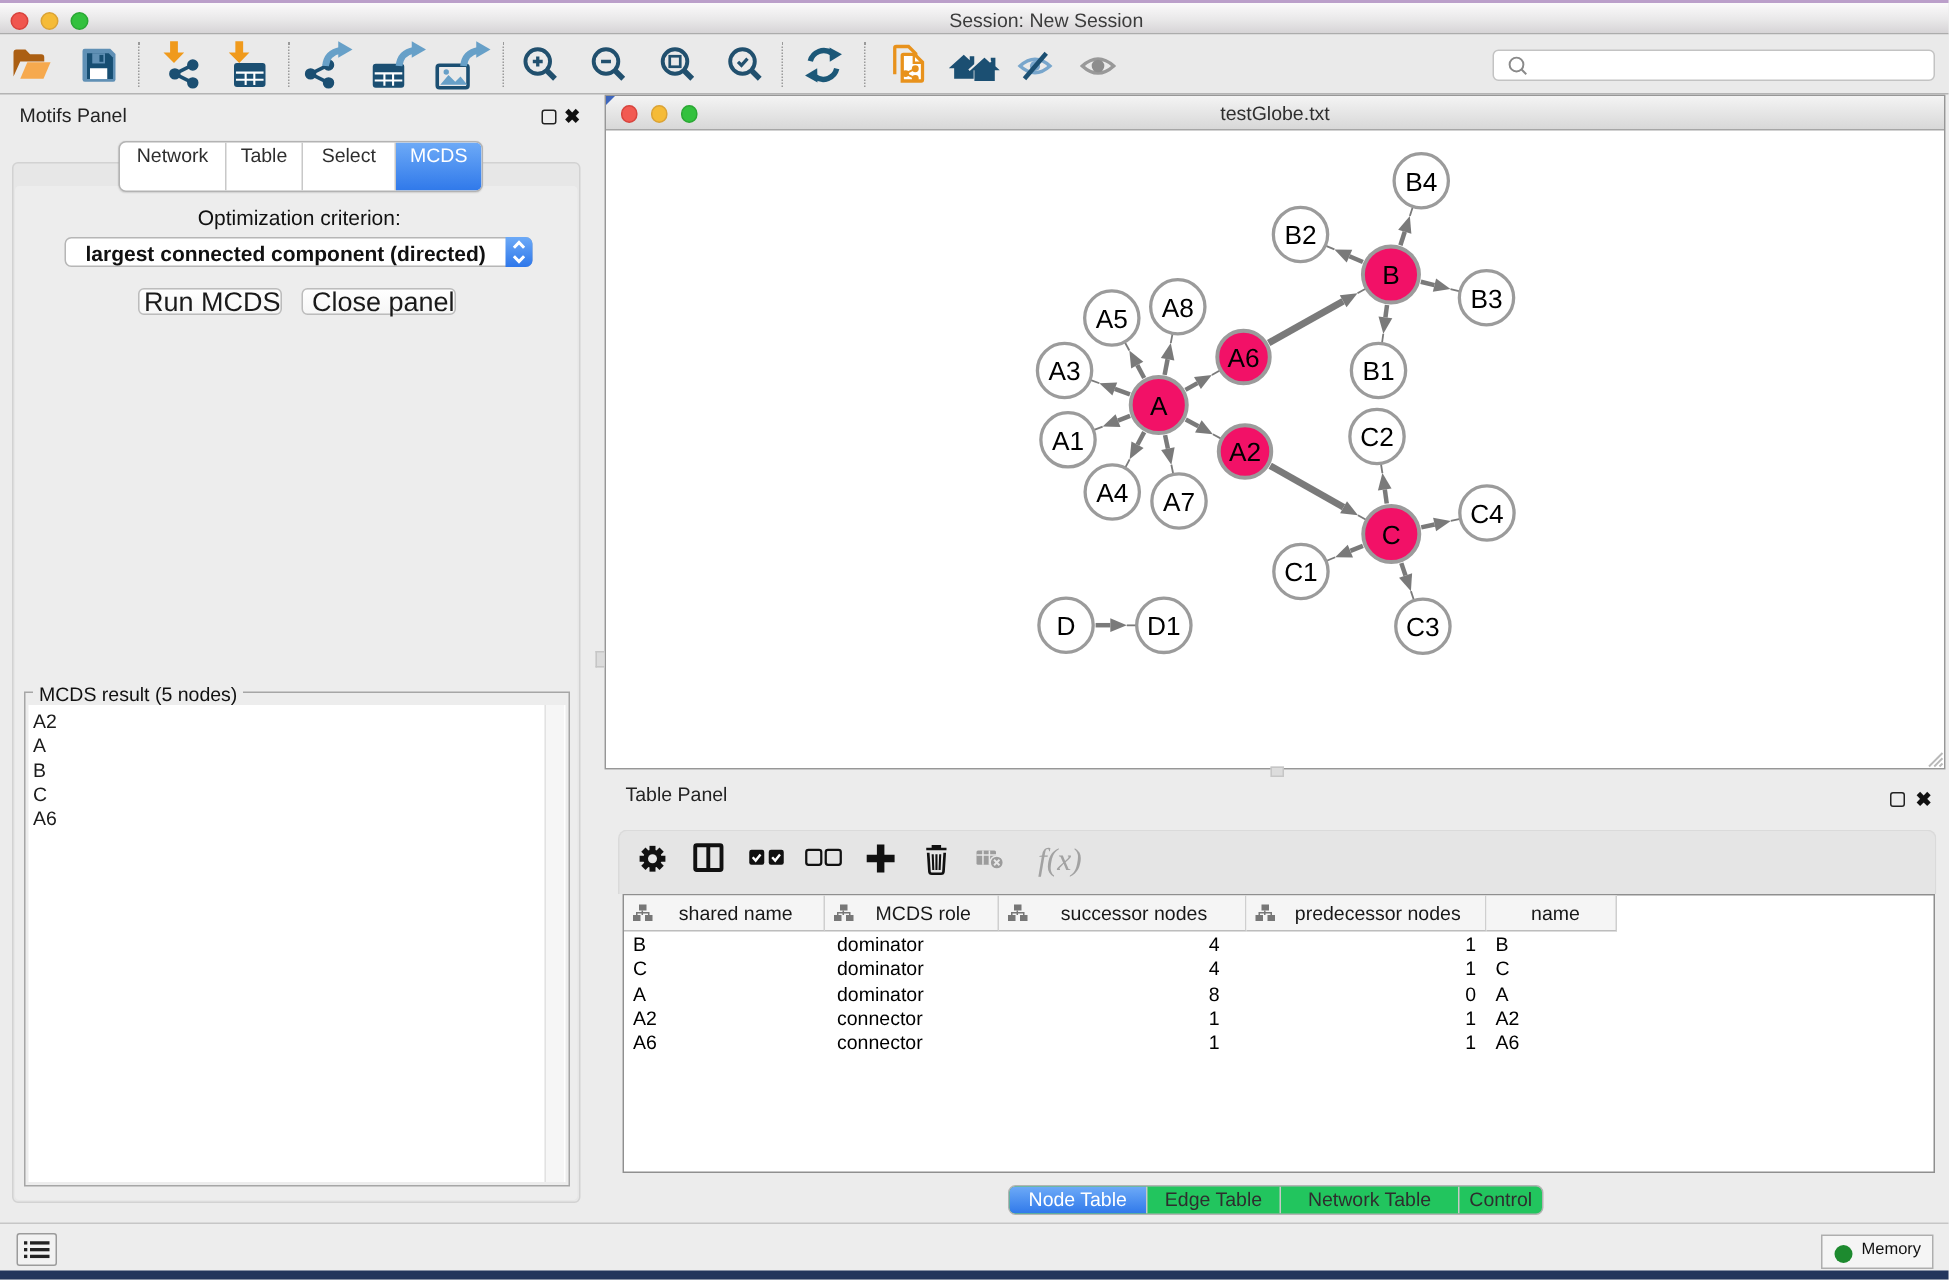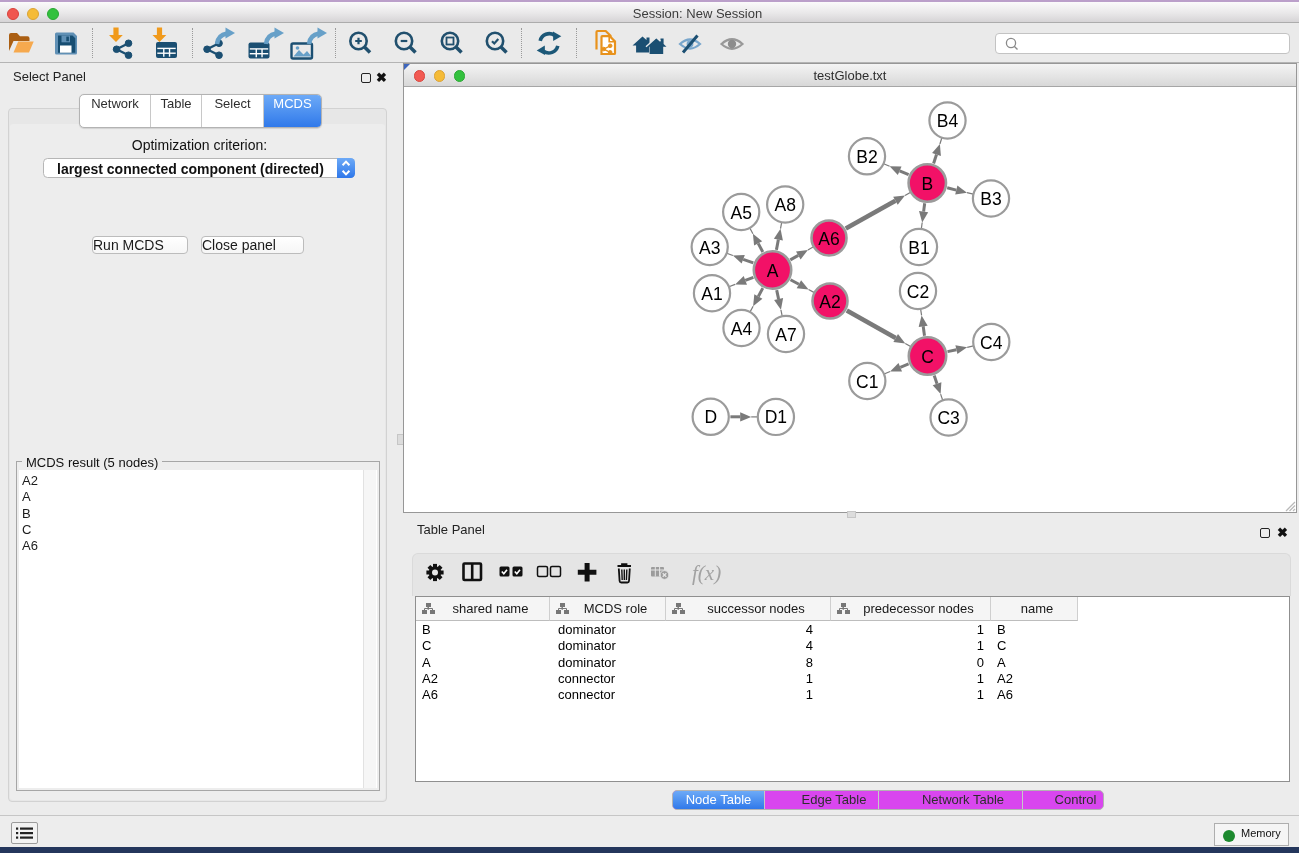--- a/index.html
+++ b/index.html
@@ -28,41 +28,41 @@
   background:#e7e7e7; border:1px solid #d2d2d2; border-radius:4px; }
 #cp-inner { position:absolute; left:10px; top:124px; width:375px; height:676px;
   background:#ededed; border-radius:3px; }
 #optlbl { position:absolute; left:8px; top:137px; width:383px; text-align:center; font-size:14px; color:#111; }
 #combo { position:absolute; left:43px; top:158px; width:312px; height:20px; background:#fff;
   border:1px solid #b6b6b6; border-radius:4.5px;font-weight:bold; }
 #combo .t { position:absolute; left:13px; top:2px; font-size:14px; color:#111; }
 #combo .step { position:absolute; right:-1px; top:-1px; width:18px; height:20px;
   background:linear-gradient(#6daaf7,#2e77ea); border-radius:0 4.5px 4.5px 0; }
 .btn { position:absolute; height:18px; background:linear-gradient(#ffffff,#f6f6f6); border:1px solid #bcbcbc; border-radius:4px;
-  text-align:left; font-size:14px; color:#1a1a1a; line-height:16px;margin-top:44px; }
+  text-align:right; font-size:18px; color:#1a1a1a; line-height:16px; }
 #grp { position:absolute; left:16px; top:461px; width:364px; height:330px; border:1px solid #a6a6a6; }
 #grp .lbl { position:absolute; left:5px; top:-7.5px; background:#ededed; padding:0 4px; font-size:13px; color:#111; z-index:3; }
 #mlist { position:absolute; left:2px; top:8px; width:358px; height:318px; background:#fff; }
 #mlist .sb { position:absolute; right:1px; top:0; width:13px; height:100%; background:#f6f6f6; border-left:1px solid #e2e2e2; }
 #mlist div.it { height:16.3px; padding-left:3px; font-size:13px; }
 #netwin { position:absolute; left:403px; top:63px; width:894px; height:450px;
   border:1px solid #979797; background:#fff; }
 #nettitle { position:absolute; left:0; top:0; width:100%; height:23px;
   background:linear-gradient(#f4f4f4,#d8d8d8); border-bottom:1px solid #a6a6a6; }
 #nettitle .t { position:absolute; width:100%; text-align:center; top:4px; font-size:13px; color:#2e2e2e; }
 .tl2 { position:absolute; top:6px; width:11.5px; height:11.5px; border-radius:50%; }
 #tp-hdr { position:absolute; left:403px; top:517px; width:896px; height:26px; }
 #tp-toolbar { position:absolute; left:412px; top:553px; width:879px; height:43px;
   background:#e5e5e5; border:1px solid #dadada; border-radius:6px 6px 0 0; border-bottom:none; }
 #tbl { position:absolute; left:415px; top:596px; width:875px; height:186px; background:#fff; border:1px solid #8f8f8f; }
 .hc { position:absolute; top:0; height:24px; background:#f5f5f5; border-right:1px solid #cfcfcf; border-bottom:1px solid #bdbdbd; }
 .hc .t { position:absolute; left:3px; width:100%; text-align:center; top:4px; font-size:13px; color:#181818; }
 .row { position:absolute; font-size:13px; color:#000; height:16px; }
-#btabs { position:absolute; left:672px; top:790px; height:20px; display:flex; background:#d946ef;
-  border:1px solid #b3b3b3; border-radius:5px; overflow:hidden;gap:25px; }
+#btabs { position:absolute; left:672px; top:790px; height:20px; display:flex; background:#22c55e;
+  border:1px solid #b3b3b3; border-radius:5px; overflow:hidden; }
 #btabs div { height:100%; line-height:18px; text-align:center; font-size:13px; color:#2e2e2e; border-right:1px solid #c8c8c8; }
 #btabs div:last-child { border-right:none; }
 #btabs .sel { background:linear-gradient(#6daaf7,#3079ea); color:#fff; }
 #statusbar { position:absolute; left:0; top:815px; width:1299px; height:32px; background:#ededed; border-top:1px solid #c6c6c6; }
 #hamb { position:absolute; left:11px; top:6px; width:27px; height:22px; background:#f2f2f2; border:1px solid #9b9b9b; border-radius:2px; }
 #membtn { position:absolute; right:10px; top:7px; width:75px; height:23px; background:#f5f5f5; border:1px solid #aeaeae; }
 #membtn .t { position:absolute; left:26px; top:3px; font-size:11px; color:#111; }
 #navy { position:absolute; left:0; top:847px; width:1299px; height:6px; background:#24365c; }
 </style></head>
 <body>
@@ -184,21 +184,21 @@
         <circle cx="732" cy="44" r="4.2" fill="#8d8d8d"></circle>
       </g>
   </svg>
 </div>
 <div id="search"><svg width="24" height="19" style="margin-left:6px">
       <circle cx="9" cy="9" r="4.6" fill="none" stroke="#8a8a8a" stroke-width="1.3"></circle>
       <line x1="12.2" y1="12.2" x2="15.5" y2="15.5" stroke="#8a8a8a" stroke-width="1.3"></line>
     </svg></div>
 
 <div id="cp-hdr">
-  <div class="t">Select Panel</div>
+  <div class="t">Motifs Panel</div>
   <div class="sqbtn" style="left:361px;top:9px"></div>
   <div class="xbtn" style="left:376px;top:6px">✖</div>
 </div>
 <div id="cp-panel"></div>
 <div id="cp-inner"></div>
 <div id="tabs">
   <div style="width:71px">Network</div>
   <div style="width:51px">Table</div>
   <div style="width:62px">Select</div>
   <div class="sel" style="width:57px">MCDS</div>

